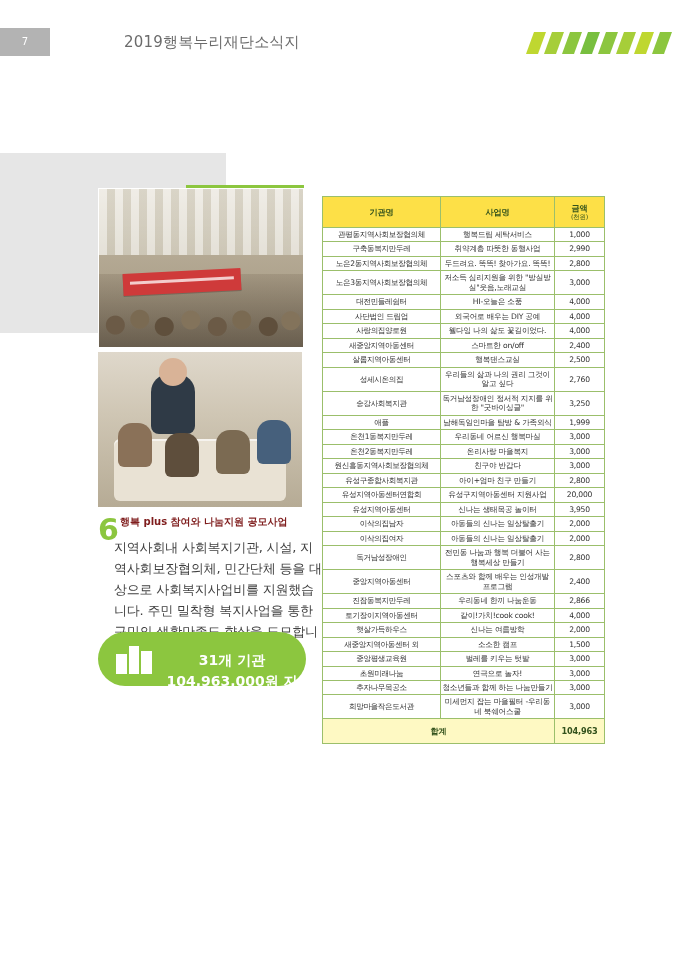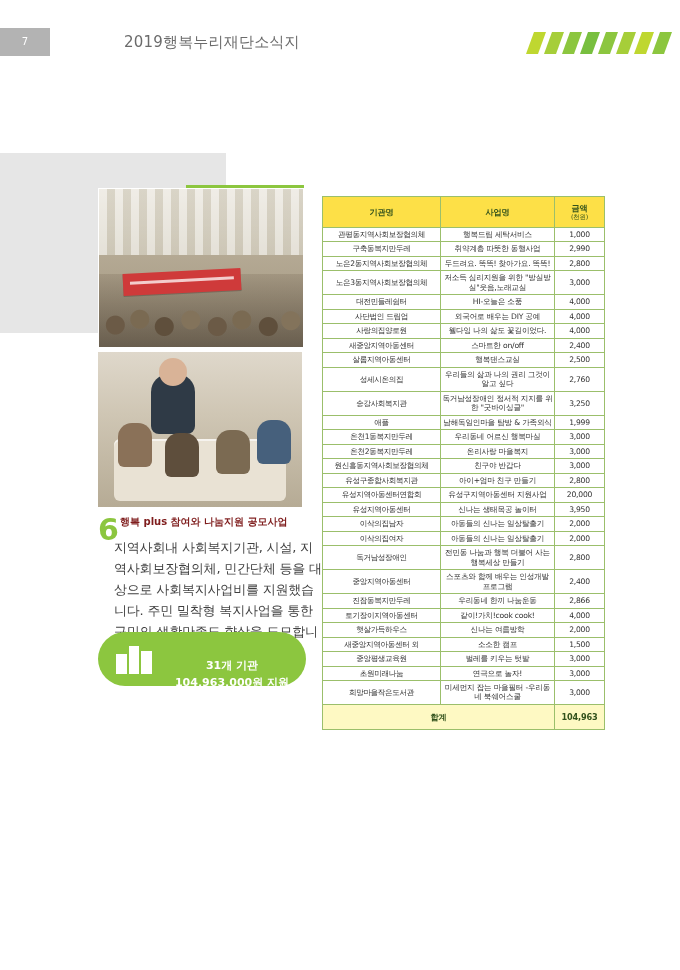--- a/index.html
+++ b/index.html
@@ -226,25 +226,25 @@
   .stat-icon .b {
     position: absolute;
     bottom: 0;
     background: #ffffff;
   }
   .stat-icon .b1 { left: 0;  width: 11px; height: 20px; }
   .stat-icon .b2 { left: 13px; width: 10px; height: 28px; }
   .stat-icon .b3 { left: 25px; width: 11px; height: 23px; }
   .stat-text {
     position: absolute;
-    left: 64px; top: 26px;
+    left: 64px; top: 18px;
     width: 140px;
     text-align: center;
     color: #ffffff;
-    font-size: 11px;
+    font-size: 14px;
     line-height: 1.5;
     font-weight: bold;
   }
 
   
   .table-wrap {
     position: absolute;
     left: 322px; top: 196px;
     width: 282px;
   }
@@ -495,20 +495,25 @@
           <td class="org">중앙평생교육원</td>
           <td>벌레를 키우는 텃밭</td>
           <td class="amount">3,000</td>
         </tr>
         <tr>
           <td class="org">초원미래나눔</td>
           <td>연극으로 놀자!</td>
           <td class="amount">3,000</td>
         </tr>
         <tr>
+          <td class="org">추자나무목공소</td>
+          <td>청소년들과 함께 하는 나눔만들기</td>
+          <td class="amount">3,000</td>
+        </tr>
+        <tr>
           <td class="org">희망마을작은도서관</td>
           <td>미세먼지 잡는 마을필터 -우리동네 북쉐어스쿨</td>
           <td class="amount">3,000</td>
         </tr>
       </tbody>
     <tfoot>
       <tr>
         <td colspan="2">합계</td>
         <td>104,963</td>
       </tr>

